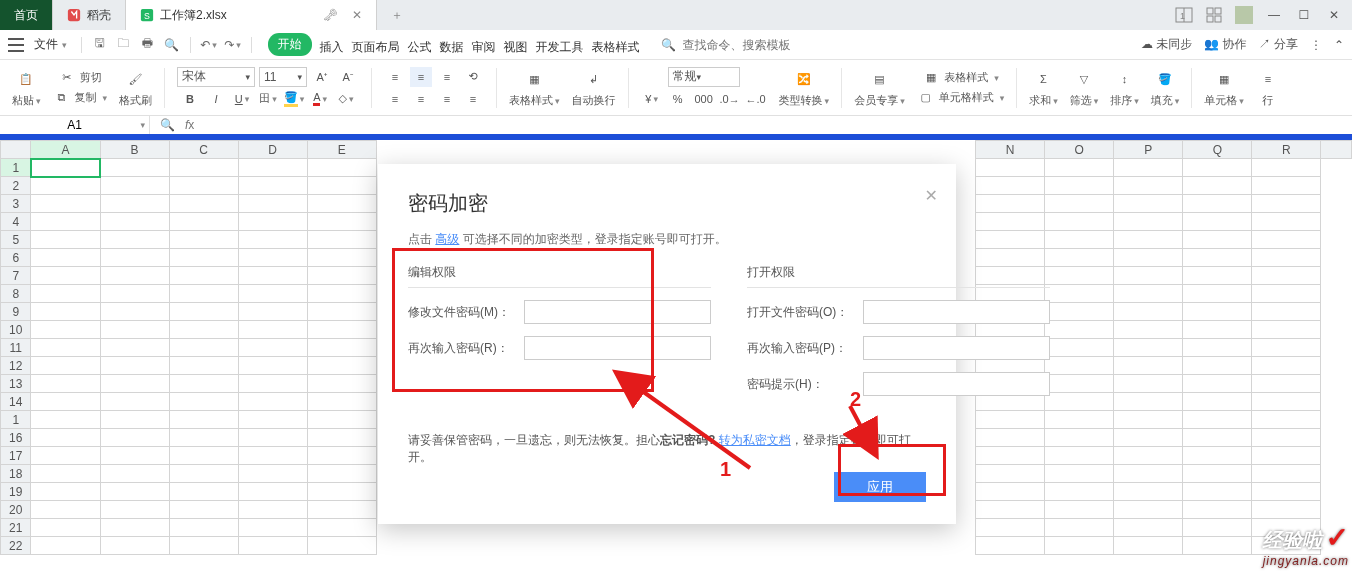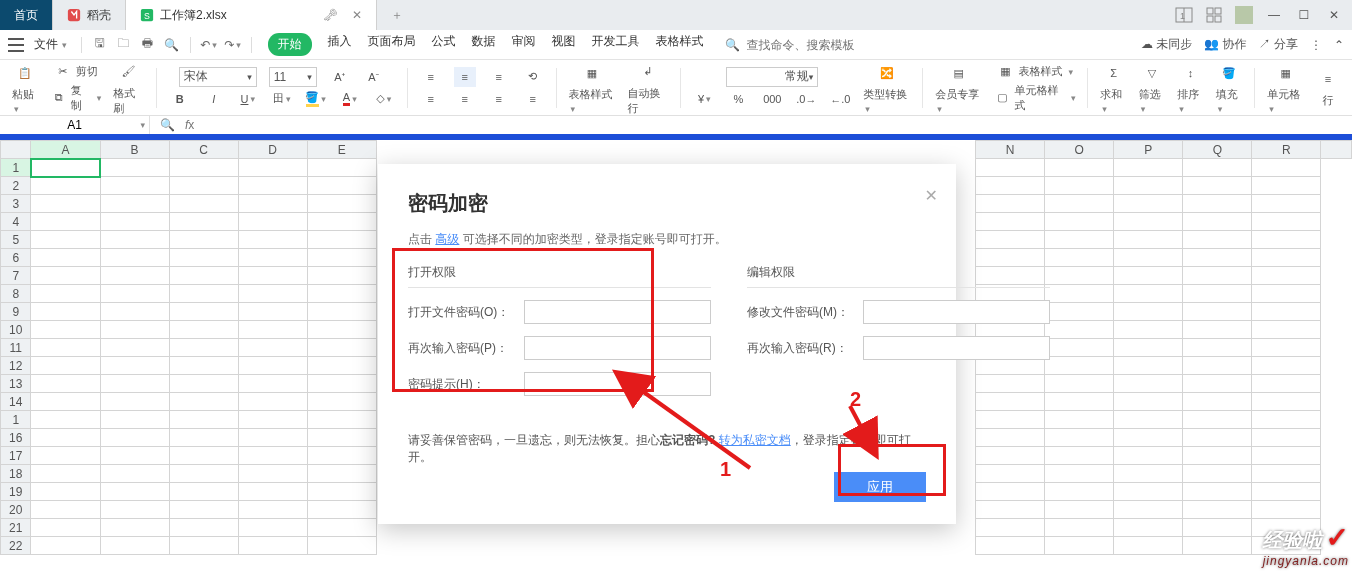--- a/index.html
+++ b/index.html
@@ -1,50 +1,50 @@
 <!DOCTYPE html>
 <html><head>
 <meta charset="utf-8">
 <style>
   * { box-sizing: border-box; margin:0; padding:0; font-family: "Microsoft YaHei", Arial, sans-serif; }
   body { width:1352px; height:578px; background:#fff; overflow:hidden; position:relative; font-size:12px; color:#333; }
   
   
   .tabbar { height:30px; background:#e9ecef; display:flex; align-items:stretch; }
   .tab { display:flex; align-items:center; padding:0 14px; gap:6px; border-right:1px solid #d0d0d0; cursor:pointer; }
-  .tab.home { background:#0c4a6e; color:#fff; }
+  .tab.home { background:#14532d; color:#fff; }
   .tab .ico { width:14px; height:14px; display:inline-block; }
   .tab-close { margin-left:8px; color:#888; }
   .tab-add { padding:0 14px; display:flex; align-items:center; color:#888; }
   .win-controls { margin-left:auto; display:flex; align-items:center; gap:10px; padding-right:8px; color:#555; }
   .win-controls span { display:inline-flex; width:20px; height:20px; align-items:center; justify-content:center; }
   
   
   .menubar { height:30px; display:flex; align-items:center; padding:0 8px; gap:4px; border-bottom:1px solid #e3e3e3; }
   .hamburger { width:16px; height:14px; display:inline-flex; flex-direction:column; justify-content:space-between; }
   .hamburger i { height:2px; background:#555; display:block; }
   .file-menu { display:flex; align-items:center; gap:2px; margin-right:6px; }
   .qtool { width:20px; height:20px; display:inline-flex; align-items:center; justify-content:center; color:#666; }
   .sep { width:1px; height:16px; background:#ddd; margin:0 4px; }
-  .tabs2 { display:flex; align-items:flex-start; gap:16px; margin-left:8px; }
+  .tabs2 { display:flex; align-items:flex-end; gap:8px; margin-left:8px; }
   .tabs2 .pill { background:#22b864; color:#fff; padding:3px 10px; border-radius:11px; }
   .tabs2 span { cursor:pointer; }
   .search-area { margin-left:18px; display:flex; align-items:center; color:#aaa; gap:6px; }
   .search-area input { border:none; outline:none; font-size:12px; width:120px; }
   .rightmenu { margin-left:auto; display:flex; align-items:center; gap:12px; color:#555; }
   
   
   .ribbon { height:56px; border-bottom:1px solid #e0e0e0; display:flex; align-items:center; padding:2px 8px; gap:4px; }
   .rgrp { display:flex; flex-direction:column; align-items:center; gap:2px; font-size:11px; color:#555; padding:0 4px;}
   .rgrp .ico, .rgrp .row .ico { width:18px; height:18px; display:inline-flex; align-items:center; justify-content:center; }
   .rgrp.big { font-size:11px; }
   .rgrp.big svg, .rgrp.big .ico { width:24px; height:24px; }
   .rgrp .row { display:flex; gap:4px; align-items:center; }
   .vsep { width:1px; height:40px; background:#e6e6e6; margin:0 4px; }
-  .fontrow { display:flex; gap:12px; align-items:flex-start; }
+  .fontrow { display:flex; gap:4px; align-items:flex-start; }
   .fontbox { border:1px solid #ccc; height:20px; display:flex; align-items:center; padding:0 4px; font-size:12px; }
   .fontbox.sm { width:48px; justify-content:space-between; }
   .fontname { width:78px; justify-content:space-between; }
   .tbtn { width:22px; height:20px; display:inline-flex; align-items:center; justify-content:center; color:#555;}
   .dropdown-arrow::after { content:"▾"; font-size:9px; margin-left:2px; color:#888; }
   
   
   .fxbar { height:24px; border-bottom:6px solid #1d4ed8; display:flex; align-items:center; }
   .namebox { width:150px; height:100%; border-right:1px solid #e0e0e0; display:flex; align-items:center; justify-content:center; position:relative; }
   .namebox input { width:100%; border:none; text-align:center; outline:none; font-size:12px; }
@@ -58,21 +58,21 @@
   .sheet th, .sheet td { border:1px solid #d4d4d4; height:18px; font-weight:normal; font-size:12px; }
   .sheet th { background:#eef1f3; color:#555; }
   .sheet .active-col { background:#d8f5e3; }
   .sheet .rowh { width:30px; background:#eef1f3; color:#555; text-align:center; }
   .sheet .rowh.active { background:#d8f5e3; }
   .sel { outline:2px solid #22b864; outline-offset:-1px; }
   .corner { background:#eef1f3; }
   
   
   .dialog { position:absolute; left:378px; top:164px; width:578px; height:360px; background:#fff; box-shadow:0 6px 24px rgba(0,0,0,.22); padding:26px 30px 20px; }
-  .dialog h2 { font-size:20px; font-weight:bold; color:#333; }
+  .dialog h2 { font-size:20px; font-weight:normal; color:#333; }
   .dclose { position:absolute; right:18px; top:22px; color:#aaa; font-size:16px; cursor:pointer; }
   .dhint { margin-top:14px; color:#666; font-size:12px; }
   .dhint a { color:#4a8df8; text-decoration:underline; }
   .cols { display:flex; margin-top:16px; gap:36px; }
   .col { flex:1; }
   .col-title { color:#555; border-bottom:1px solid #e3e3e3; padding-bottom:6px; margin-bottom:12px; }
   .frow { display:flex; align-items:center; margin-bottom:12px; gap:8px; font-size:12px; color:#555; }
   .frow label { width:108px; }
   .frow input { flex:1; height:24px; border:1px solid #ccc; padding:0 4px; }
   .bottomtext { margin-top:24px; color:#555; font-size:12px; }
@@ -261,21 +261,21 @@
   <div class="rgrp big">
       <span class="ico">▦</span>
       <span class="dropdown-arrow">表格样式</span>
     </div>
   <div class="rgrp big">
       <span class="ico">↲</span>
       <span>自动换行</span>
     </div>
   <div class="vsep"></div>
   <div class="rgrp">
-    <div class="fontbox" style="width:92px;justify-content:flex-end">
+    <div class="fontbox" style="width:72px;justify-content:flex-start">
         <span>常规</span>
         <span style="font-size:9px">▾</span>
       </div>
     <div class="fontrow">
       <span class="tbtn dropdown-arrow">¥</span>
       <span class="tbtn">%</span>
       <span class="tbtn">000</span>
       <span class="tbtn">.0→</span>
       <span class="tbtn">←.0</span>
     </div>
@@ -736,43 +736,43 @@
 </div>
 
 <div class="dialog">
   <h2>密码加密</h2>
   <span class="dclose">✕</span>
   <div class="dhint">
     <span>点击 </span><a href="#">高级</a><span> 可选择不同的加密类型，登录指定账号即可打开。</span>
   </div>
   <div class="cols">
     <div class="col">
+      <div class="col-title">编辑权限</div>
+      <div class="frow">
+          <label><span>修改文件密码(M)：</span></label>
+          <input type="password" style="">
+        </div>
+      <div class="frow">
+          <label><span>再次输入密码(R)：</span></label>
+          <input type="password" style="">
+        </div>
+    </div>
+    <div class="col">
       <div class="col-title">打开权限</div>
       <div class="frow">
           <label><span>打开文件密码(O)：</span></label>
           <input type="password" style="">
         </div>
       <div class="frow">
           <label><span>再次输入密码(P)：</span></label>
           <input type="password" style="">
         </div>
       <div class="frow">
           <label><span>密码提示(H)：</span></label>
           <input type="text" style="">
-        </div>
-    </div>
-    <div class="col">
-      <div class="col-title">编辑权限</div>
-      <div class="frow">
-          <label><span>修改文件密码(M)：</span></label>
-          <input type="password" style="">
-        </div>
-      <div class="frow">
-          <label><span>再次输入密码(R)：</span></label>
-          <input type="password" style="">
         </div>
     </div>
   </div>
   <div class="bottomtext">
     <span>请妥善保管密码，一旦遗忘，则无法恢复。担心</span><b>忘记密码?</b>
     <a href="#">转为私密文档</a><span>，登录指定账号即可打开。</span>
   </div>
   <button class="btn-apply">应用</button>
 </div>
 

